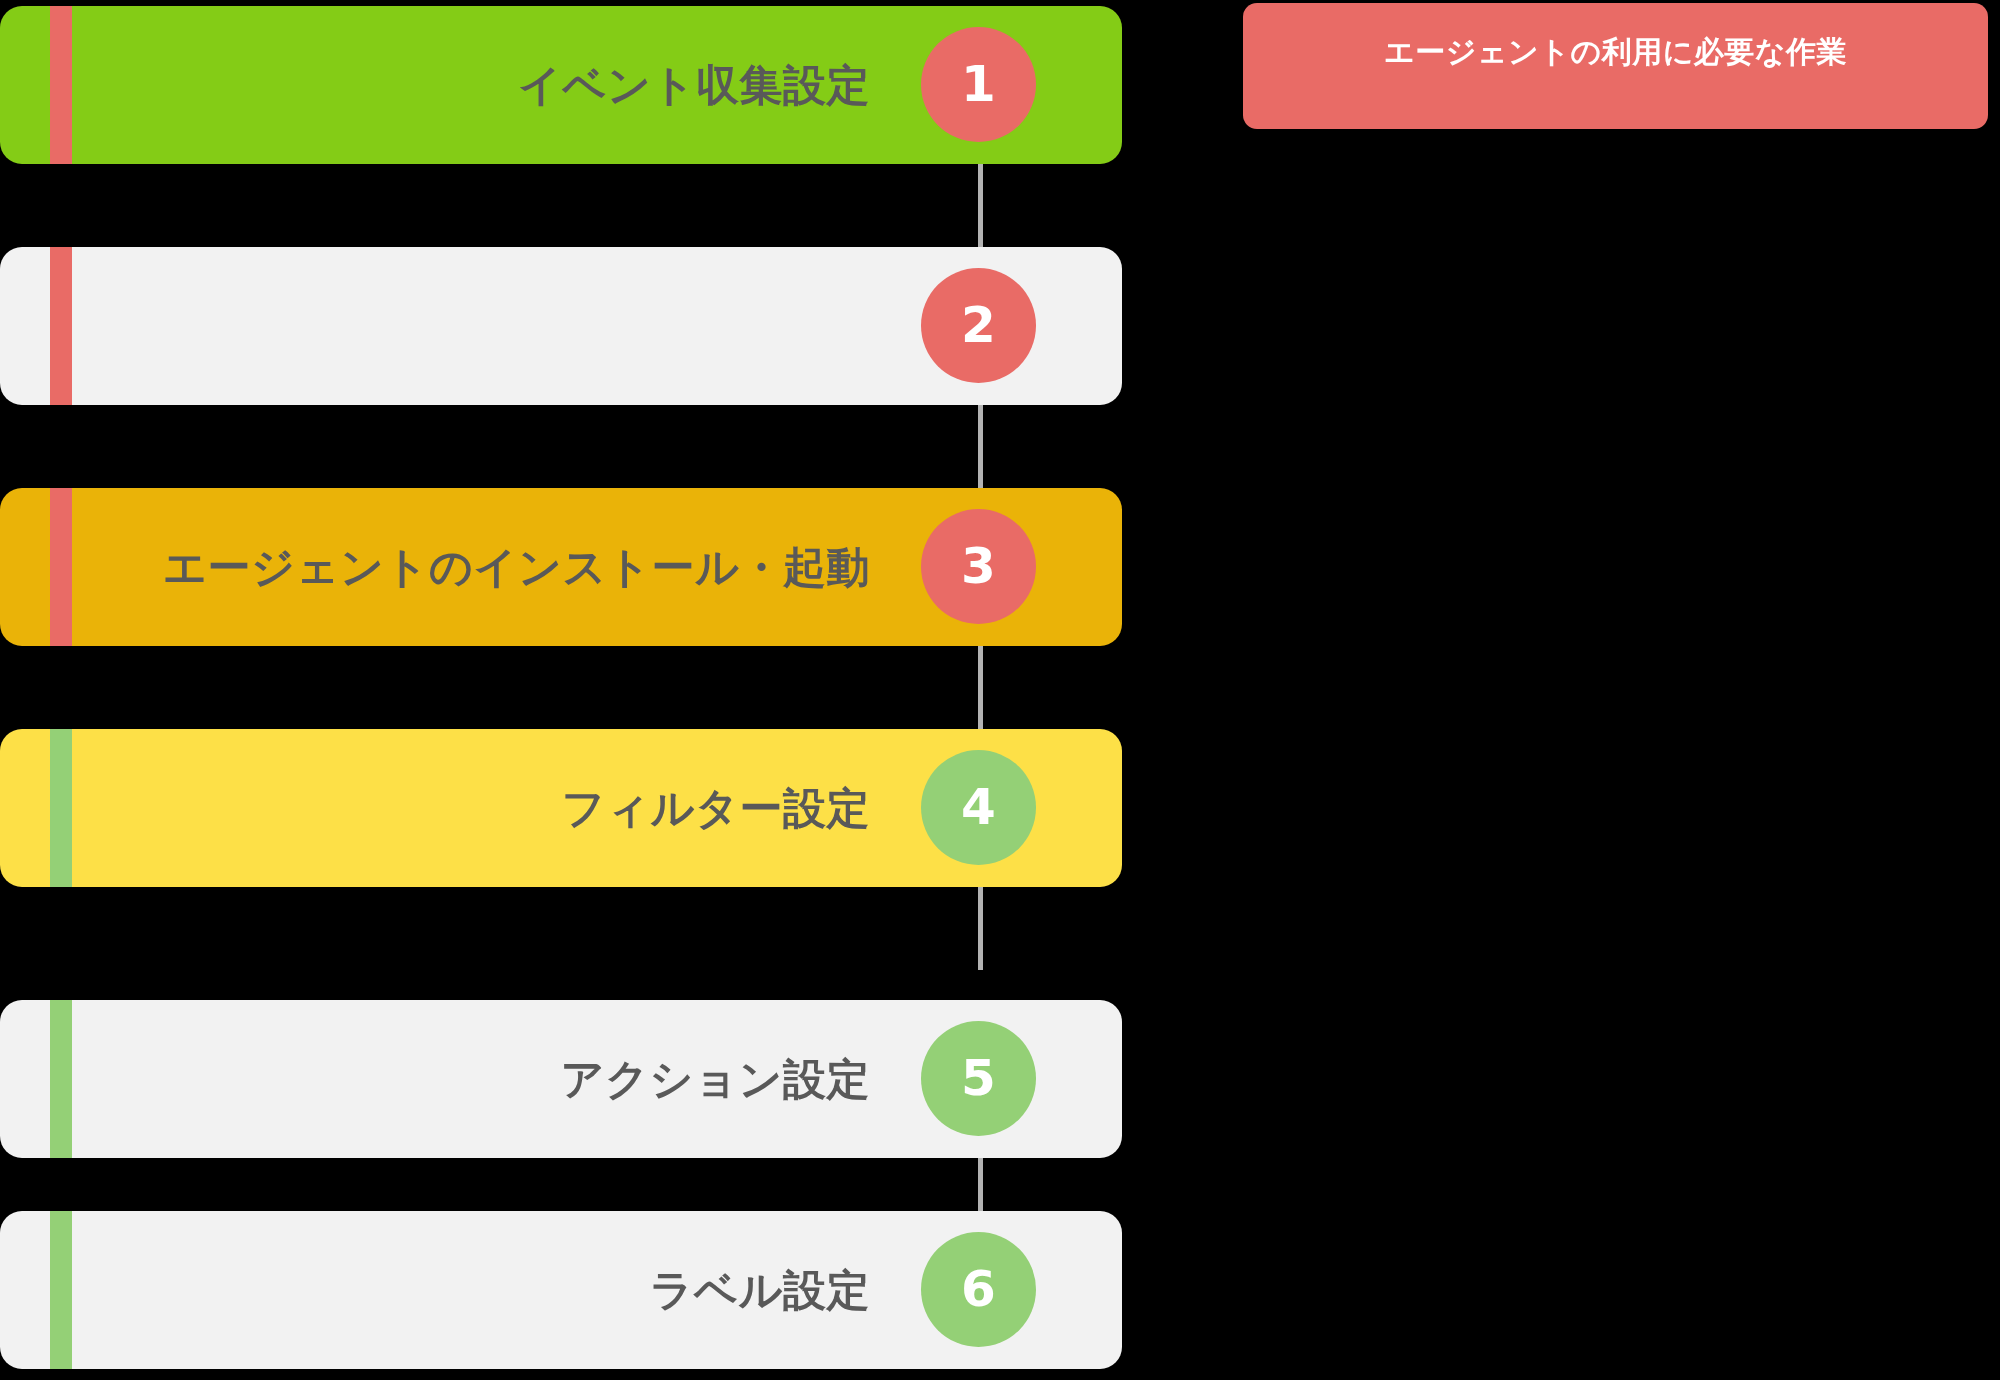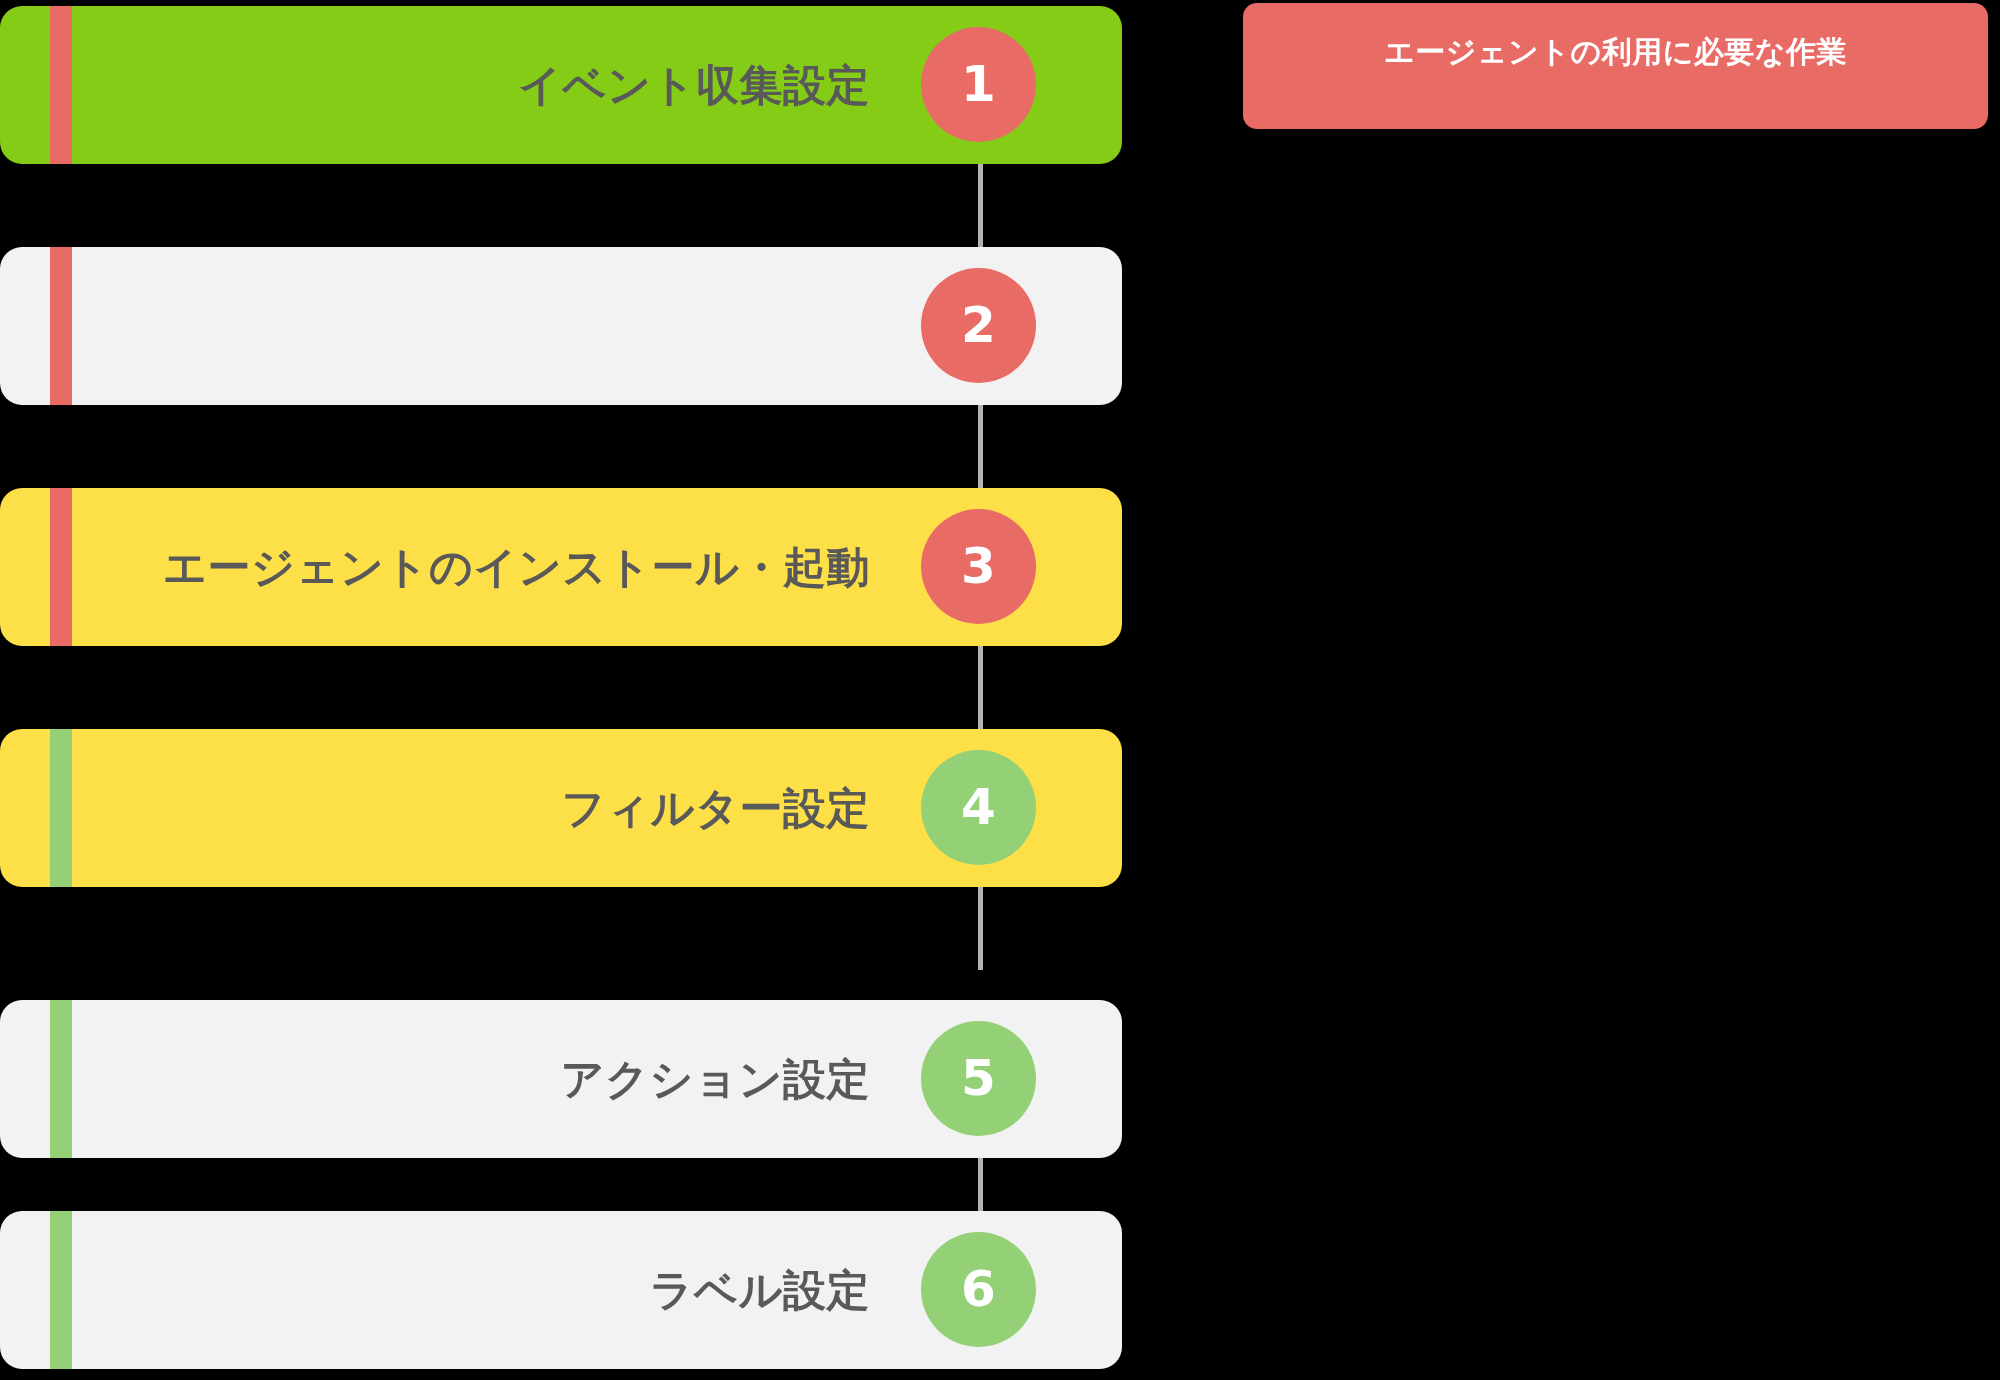--- a/index.html
+++ b/index.html
@@ -112,21 +112,21 @@
   <div id="steps">
       <div class="step-card" style="top: 6px; background: #84cc16;">
         <div class="accent-bar" style="background: rgb(233, 107, 102);"></div>
         <div class="step-label" style="color: rgb(89, 89, 89);">イベント収集設定</div>
         <div class="step-badge" style="background: rgb(233, 107, 102); color: rgb(255, 255, 255);">1</div>
       </div>
       <div class="step-card" style="top: 247px; background: rgb(242, 242, 242);">
         <div class="accent-bar" style="background: rgb(233, 107, 102);"></div>
         <div class="step-badge" style="background: rgb(233, 107, 102); color: rgb(255, 255, 255);">2</div>
       </div>
-      <div class="step-card" style="top: 488px; background: #fde047;">
+      <div class="step-card" style="top: 488px; background: #eab308;">
         <div class="accent-bar" style="background: rgb(233, 107, 102);"></div>
         <div class="step-label" style="color: rgb(89, 89, 89);">エージェントのインストール・起動</div>
         <div class="step-badge" style="background: rgb(233, 107, 102); color: rgb(255, 255, 255);">3</div>
       </div>
       <div class="step-card" style="top: 729px; background: #fde047;">
         <div class="accent-bar" style="background: rgb(148, 208, 118);"></div>
         <div class="step-label" style="color: rgb(89, 89, 89);">フィルター設定</div>
         <div class="step-badge" style="background: rgb(148, 208, 118); color: rgb(255, 255, 255);">4</div>
       </div>
       <div class="step-card" style="top: 1000px; background: rgb(242, 242, 242);">

